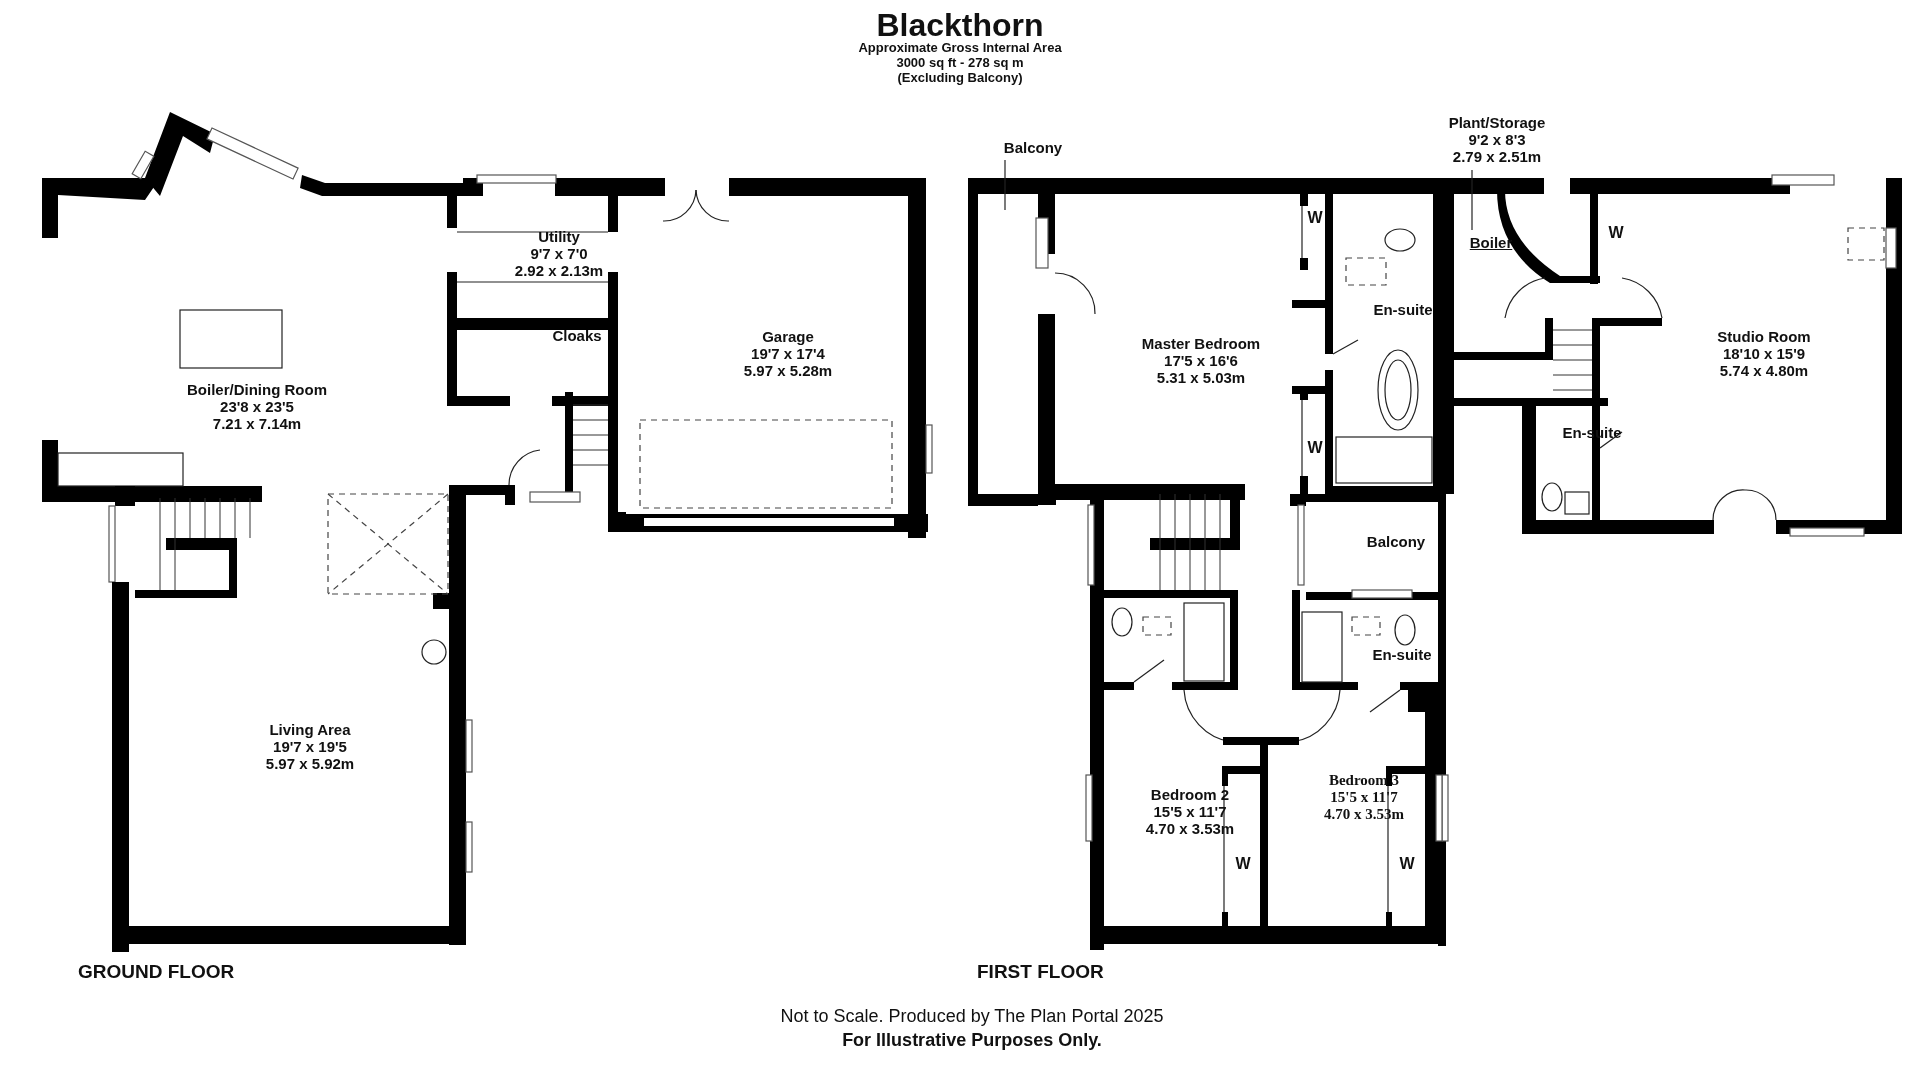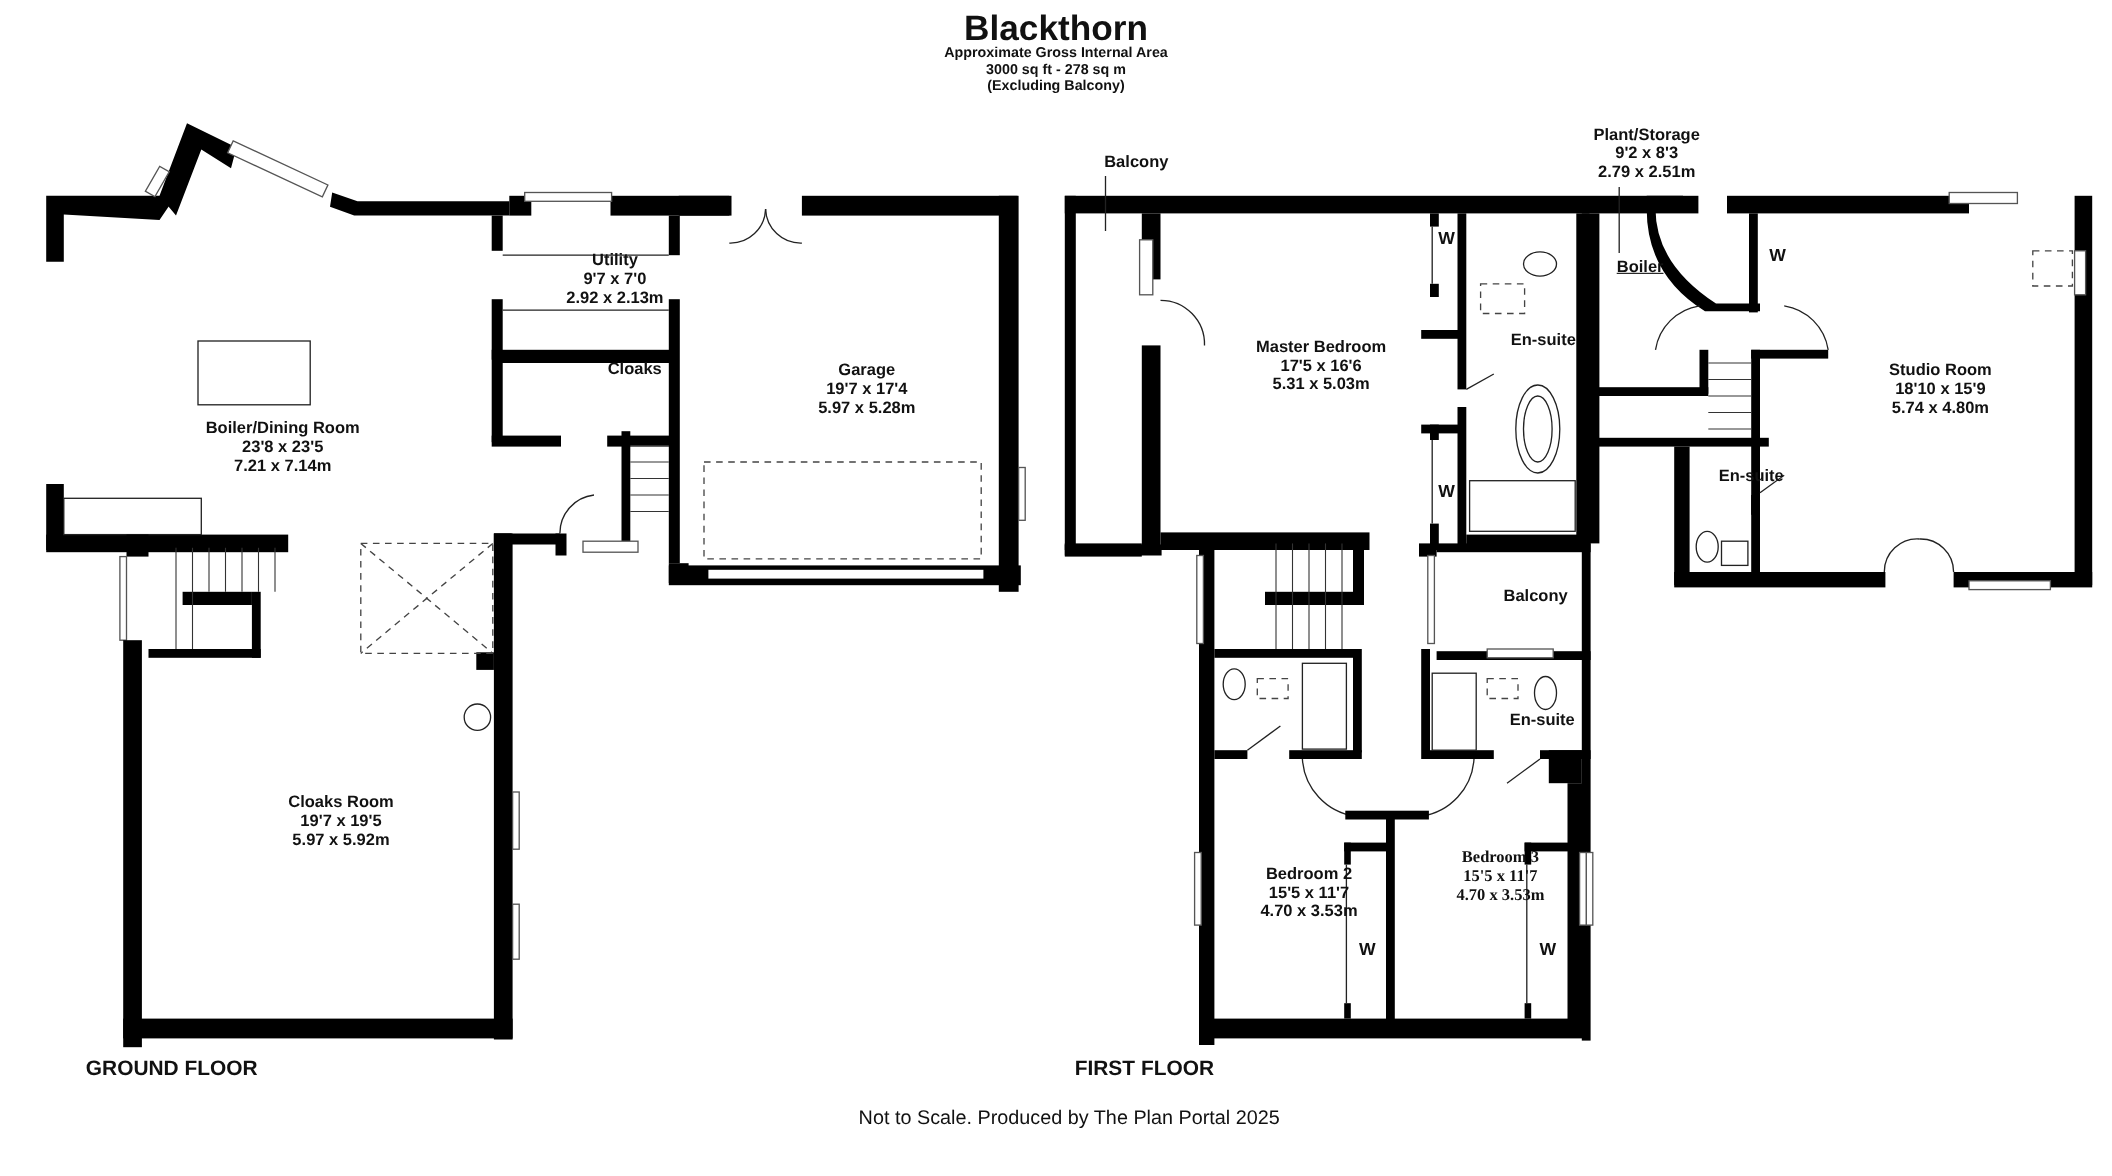--- a/index.html
+++ b/index.html
@@ -253,29 +253,29 @@
   <div>Boiler/Dining Room</div>
   <div>23'8 x 23'5</div>
   <div>7.21 x 7.14m</div>
 </div>
 <div class="t rm" style="left:766px;top:329px;">
   <div>Garage</div>
   <div>19'7 x 17'4</div>
   <div>5.97 x 5.28m</div>
 </div>
 <div class="t rm" style="left:288px;top:722px;">
-  <div>Cloaks Room</div>
+  <div>Living Area</div>
   <div>19'7 x 19'5</div>
   <div>5.97 x 5.92m</div>
 </div>
 
 <div class="t rm" style="left:1011px;top:140px;">
   <div>Balcony</div>
 </div>
-<div class="t rm" style="left:1179px;top:308px;text-align:center;">
+<div class="t rm" style="left:1179px;top:336px;text-align:center;">
   <div>Master Bedroom</div>
   <div>17'5 x 16'6</div>
   <div>5.31 x 5.03m</div>
 </div>
 <div class="t rm" style="left:1381px;top:302px;">
   <div>En-suite</div>
 </div>
 <div class="t rm" style="left:1475px;top:115px;">
   <div>Plant/Storage</div>
   <div>9'2 x 8'3</div>
@@ -313,13 +313,14 @@
 <span class="wlabel" style="left:1315px;top:448px;">W</span>
 <span class="wlabel" style="left:1616px;top:233px;">W</span>
 <span class="wlabel" style="left:1243px;top:864px;">W</span>
 <span class="wlabel" style="left:1407px;top:864px;">W</span>
 
 <div class="floor" style="left:52px;top:961px;margin-left:26px;">GROUND FLOOR</div>
 <div class="floor" style="left:977px;top:961px;">FIRST FLOOR</div>
 
 <div id="footer">
   <div>Not to Scale. Produced by The Plan Portal 2025</div>
+  <div class="b">For Illustrative Purposes Only.</div>
 </div>
 
 </body></html>

